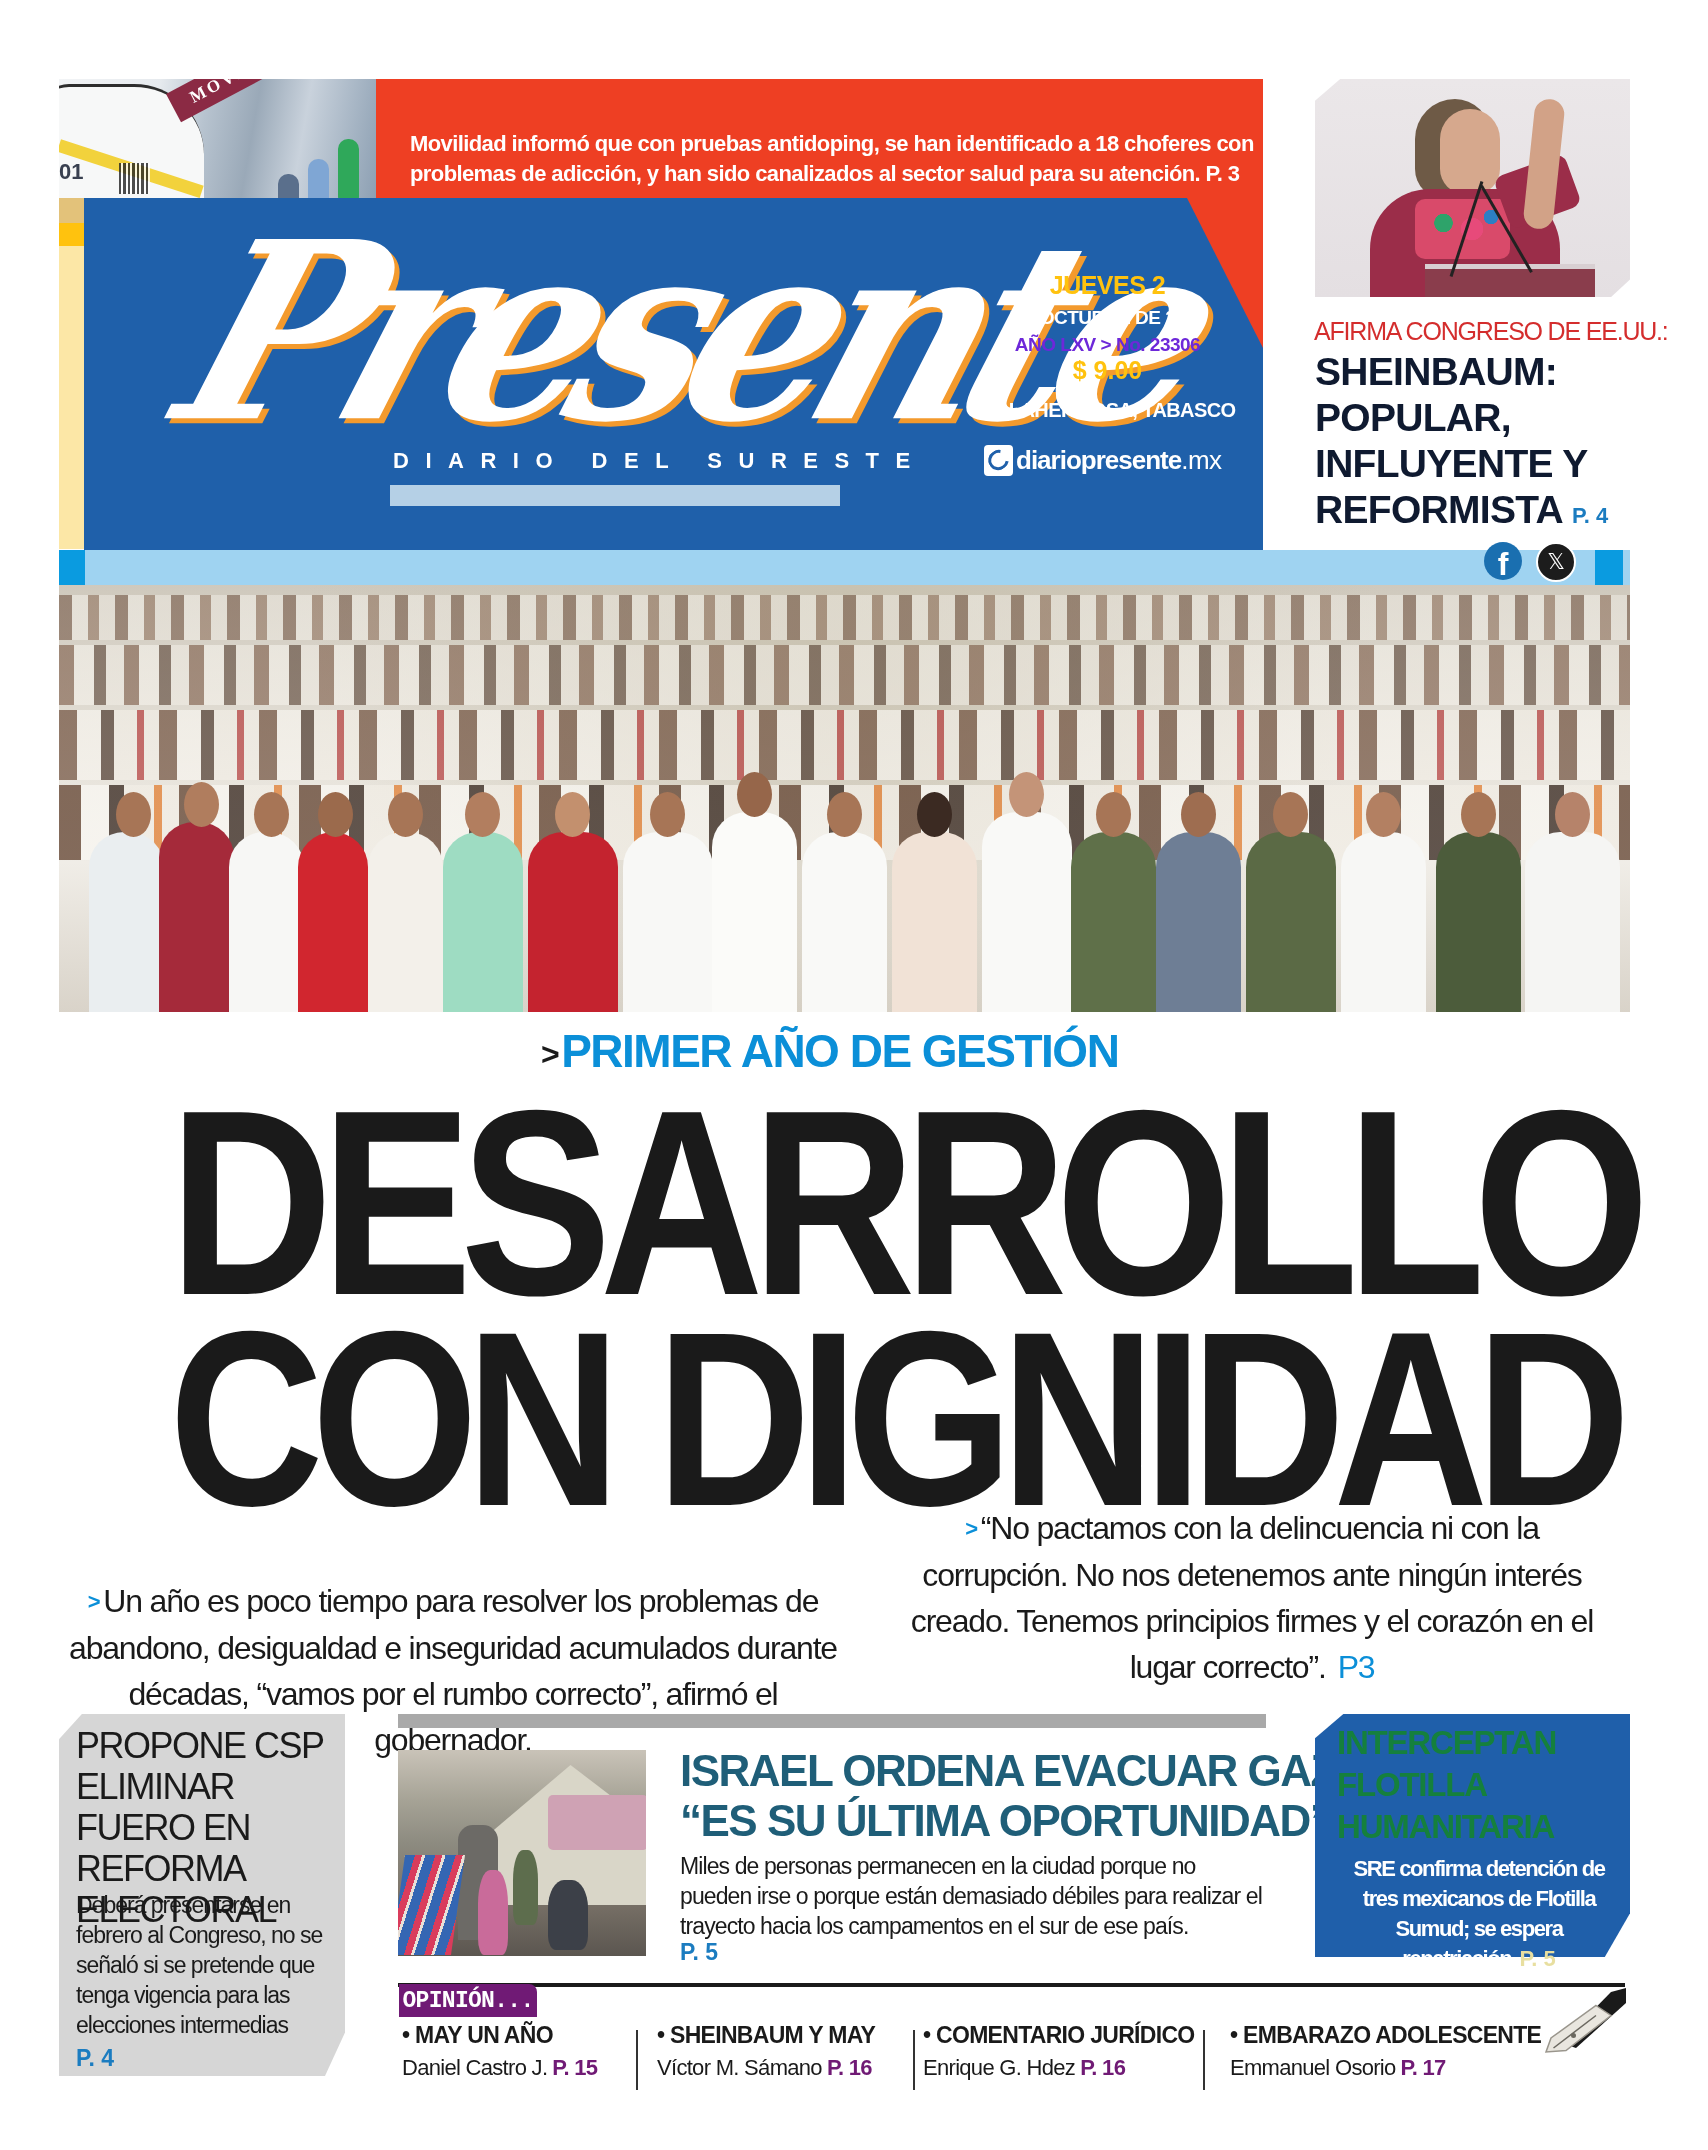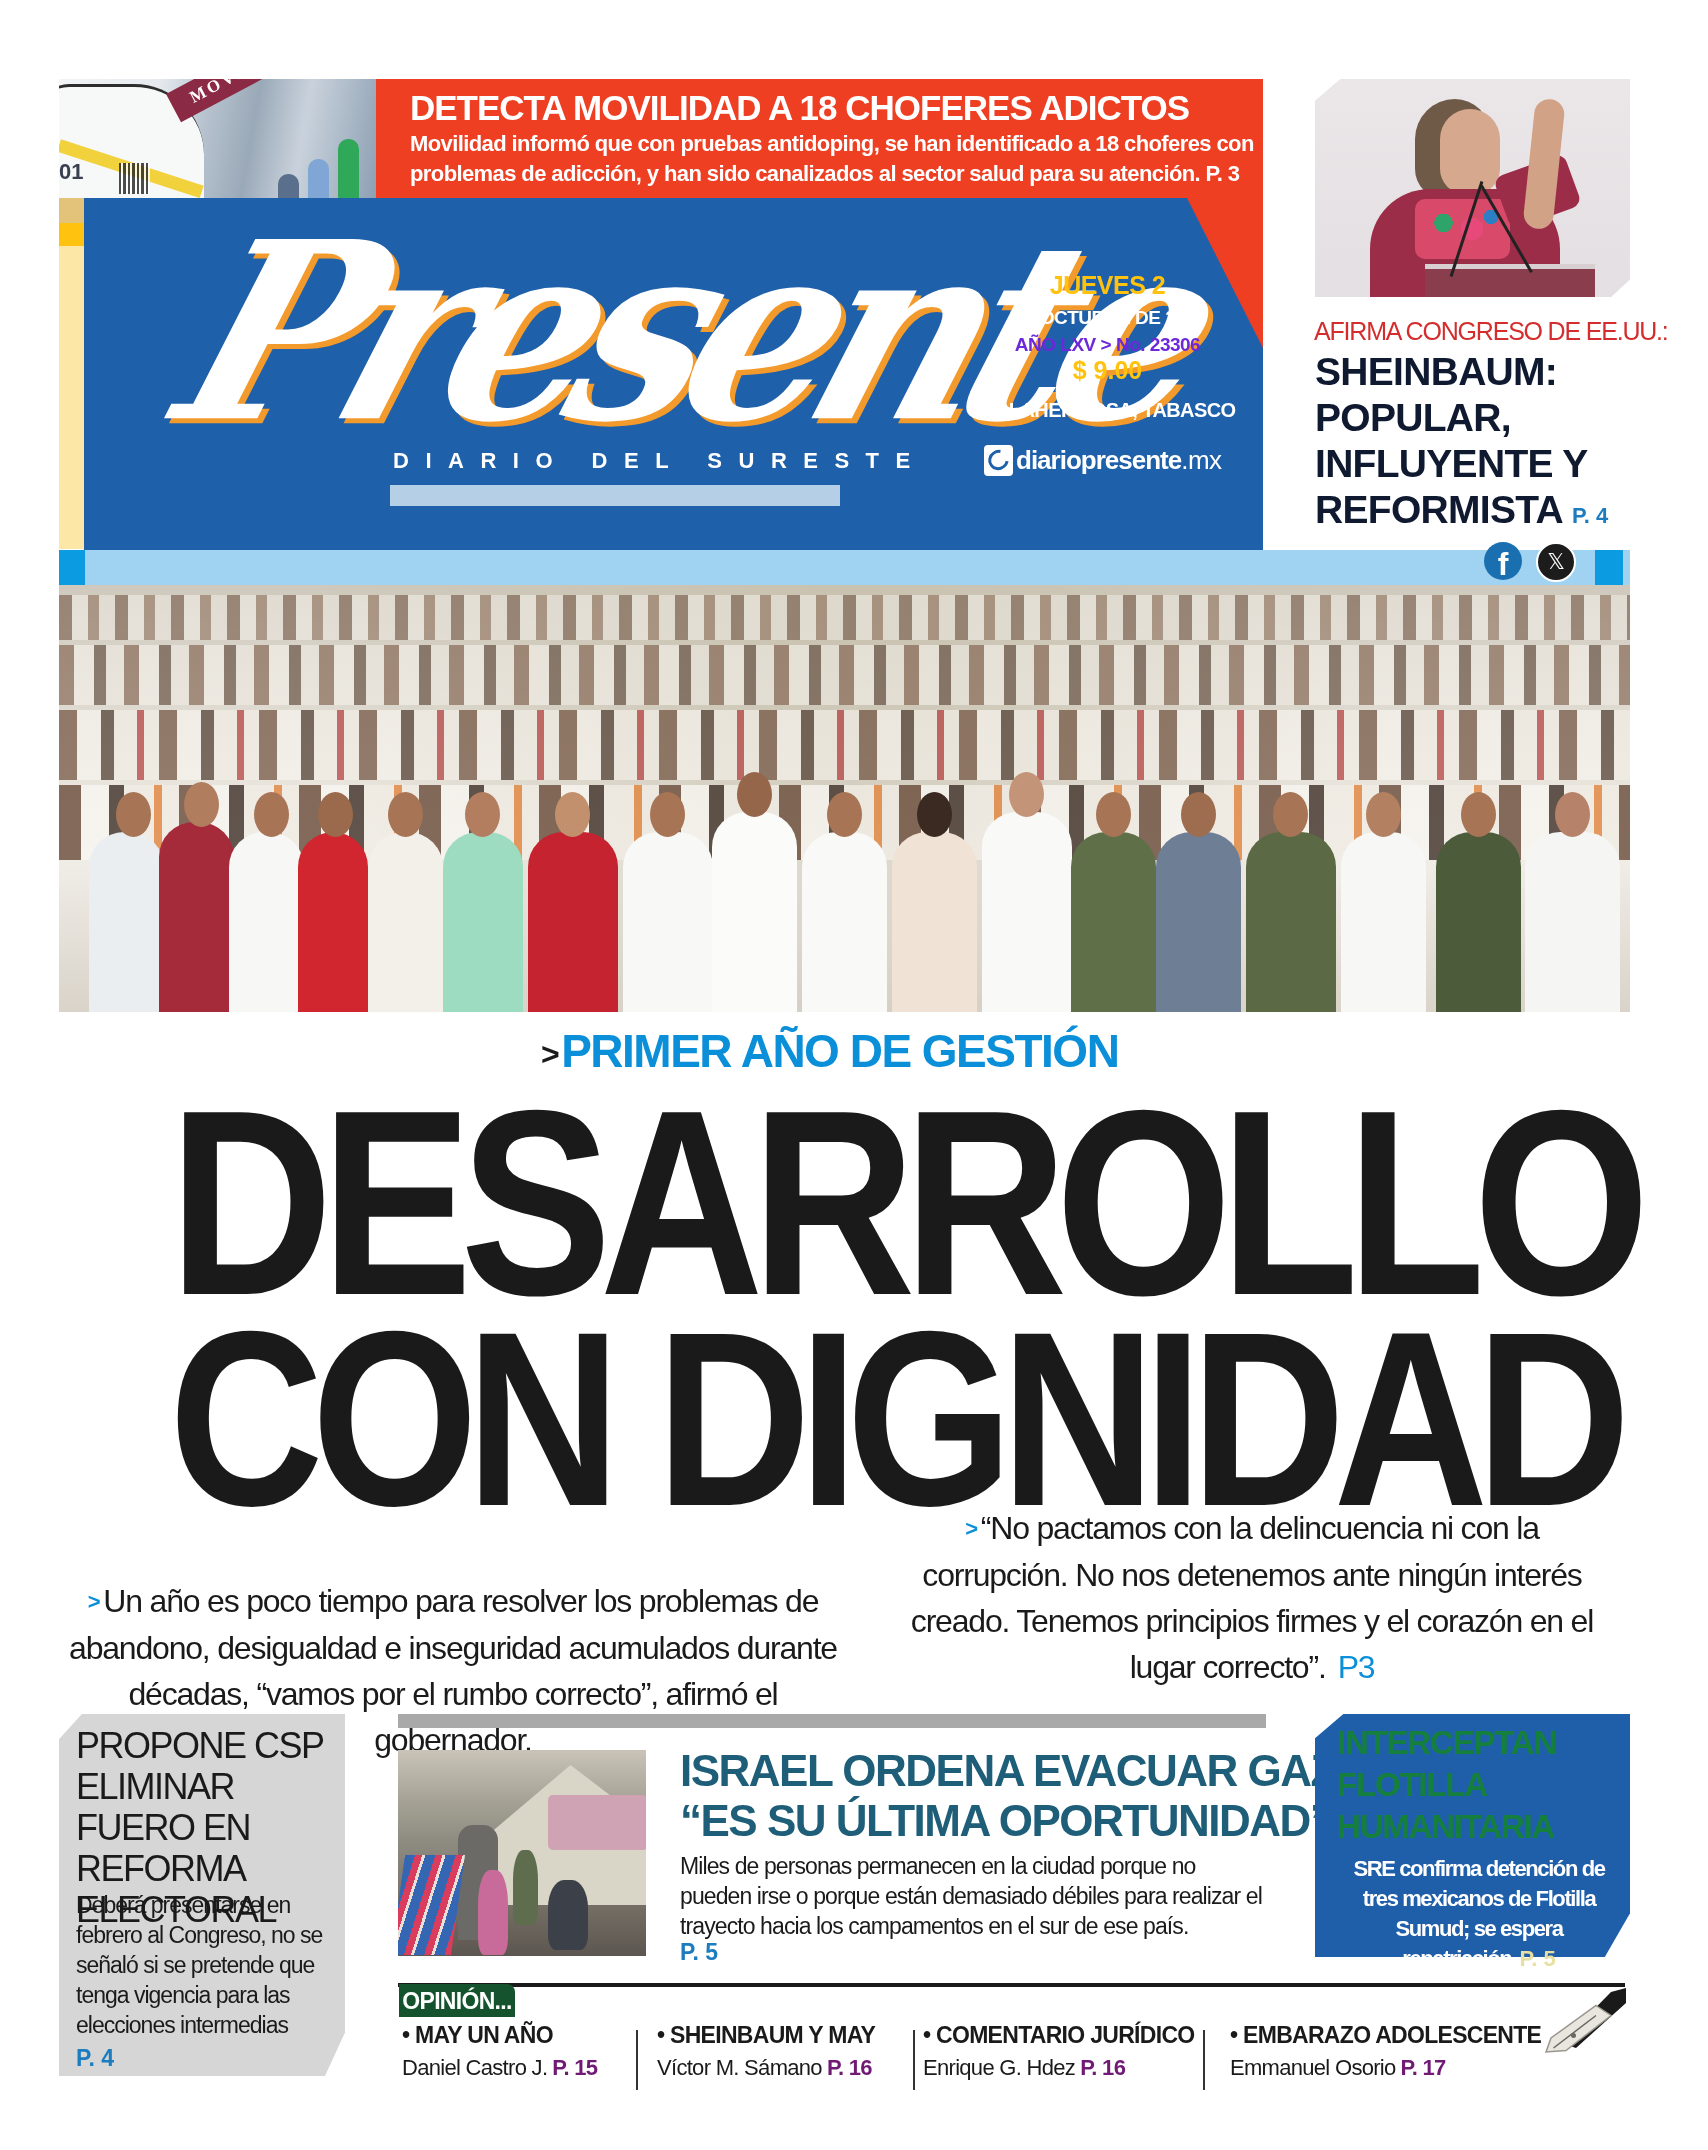--- a/index.html
+++ b/index.html
@@ -134,22 +134,22 @@
 
   
   #blue-box { left:1315px; top:1714px; width:315px; height:243px; background:#1f5faa;
     clip-path: polygon(9% 0, 100% 0, 100% 82%, 92% 100%, 0 100%, 0 10%); }
   #blue-title { left:1337px; top:1722px; color:#15803d; font-weight:bold; font-size:33px; line-height:42px; letter-spacing:-1.2px; width:279px; }
   #blue-body { left:1337px; top:1854px; color:#fff; font-weight:bold; font-size:22px; line-height:30px; letter-spacing:-1.4px; width:284px;text-align:center; }
   #blue-body .pg { color:#e8dfa0; margin-left:8px; font-weight:900; letter-spacing:0; }
 
   
   #opinion-rule { left:398px; top:1983px; width:1227px; height:4px; background:#1a1a1a; }
-  #opinion-tag { left:399px; top:1984px; width:116px; height:33px; background:#14532d; border-radius:0 8px 0 0;
-    color:#fff; font-weight:bold; font-size:23px; line-height:34px; text-align:center; letter-spacing:-0.7px; }
+  #opinion-tag { left:399px; top:1984px; width:138px; height:33px; background:#701a75; border-radius:0 8px 0 0;
+    color:#fff; font-weight:bold; font-size:23px; line-height:34px; text-align:center; letter-spacing:-0.7px;font-family:Liberation Mono, monospace; }
   .op-col { position:absolute; top:2020px; }
   .op-title { color:#1a1a1a; font-weight:bold; font-size:23px; letter-spacing:-0.7px; line-height:30px; white-space:nowrap; }
   .op-author { color:#1a1a1a; font-size:22px; letter-spacing:-0.7px; line-height:36px; white-space:nowrap; }
   .op-author .pg { color:#701a75; font-weight:bold; margin-left:5px; }
   .op-divider { position:absolute; top:2030px; width:1.5px; height:60px; background:#333; }
   #pen-icon { left:1446px; top:1988px; width:180px; height:70px; }
 </style>
 </head>
 <body>
 
@@ -158,21 +158,20 @@
   <div class="van-stripe"></div>
   <div class="van-num">01</div>
   <div class="qr"></div>
   <div class="sign">MOVILIDAD</div>
   <div class="person" style="left:279px;top:60px;background:#2fa85a;"></div>
   <div class="person" style="left:249px;top:80px;background:#7fa6d4;"></div>
   <div class="person" style="left:219px;top:95px;background:#5a6f8c;"></div>
 </div>
 
 <div id="red-teaser" class="abs">
-  <div class="headline cond nowrap">DETECTA MOVILIDAD A 18 CHOFERES ADICTOS</div>
   <div class="body cond"><span>Movilidad informó que con pruebas antidoping, se han identificado a 18 choferes con problemas de adicción, y han sido canalizados al sector salud para su atención.</span> <span class="pg">P. 3</span></div>
 </div>
 
 <div id="stripe-left-tan" class="abs"></div>
 <div id="stripe-left-gold" class="abs"></div>
 <div id="stripe-left-pale" class="abs"></div>
 <div id="masthead" class="abs"></div>
 <div id="masthead-red-corner" class="abs"></div>
 
 <div id="logo-wrap" class="abs">

